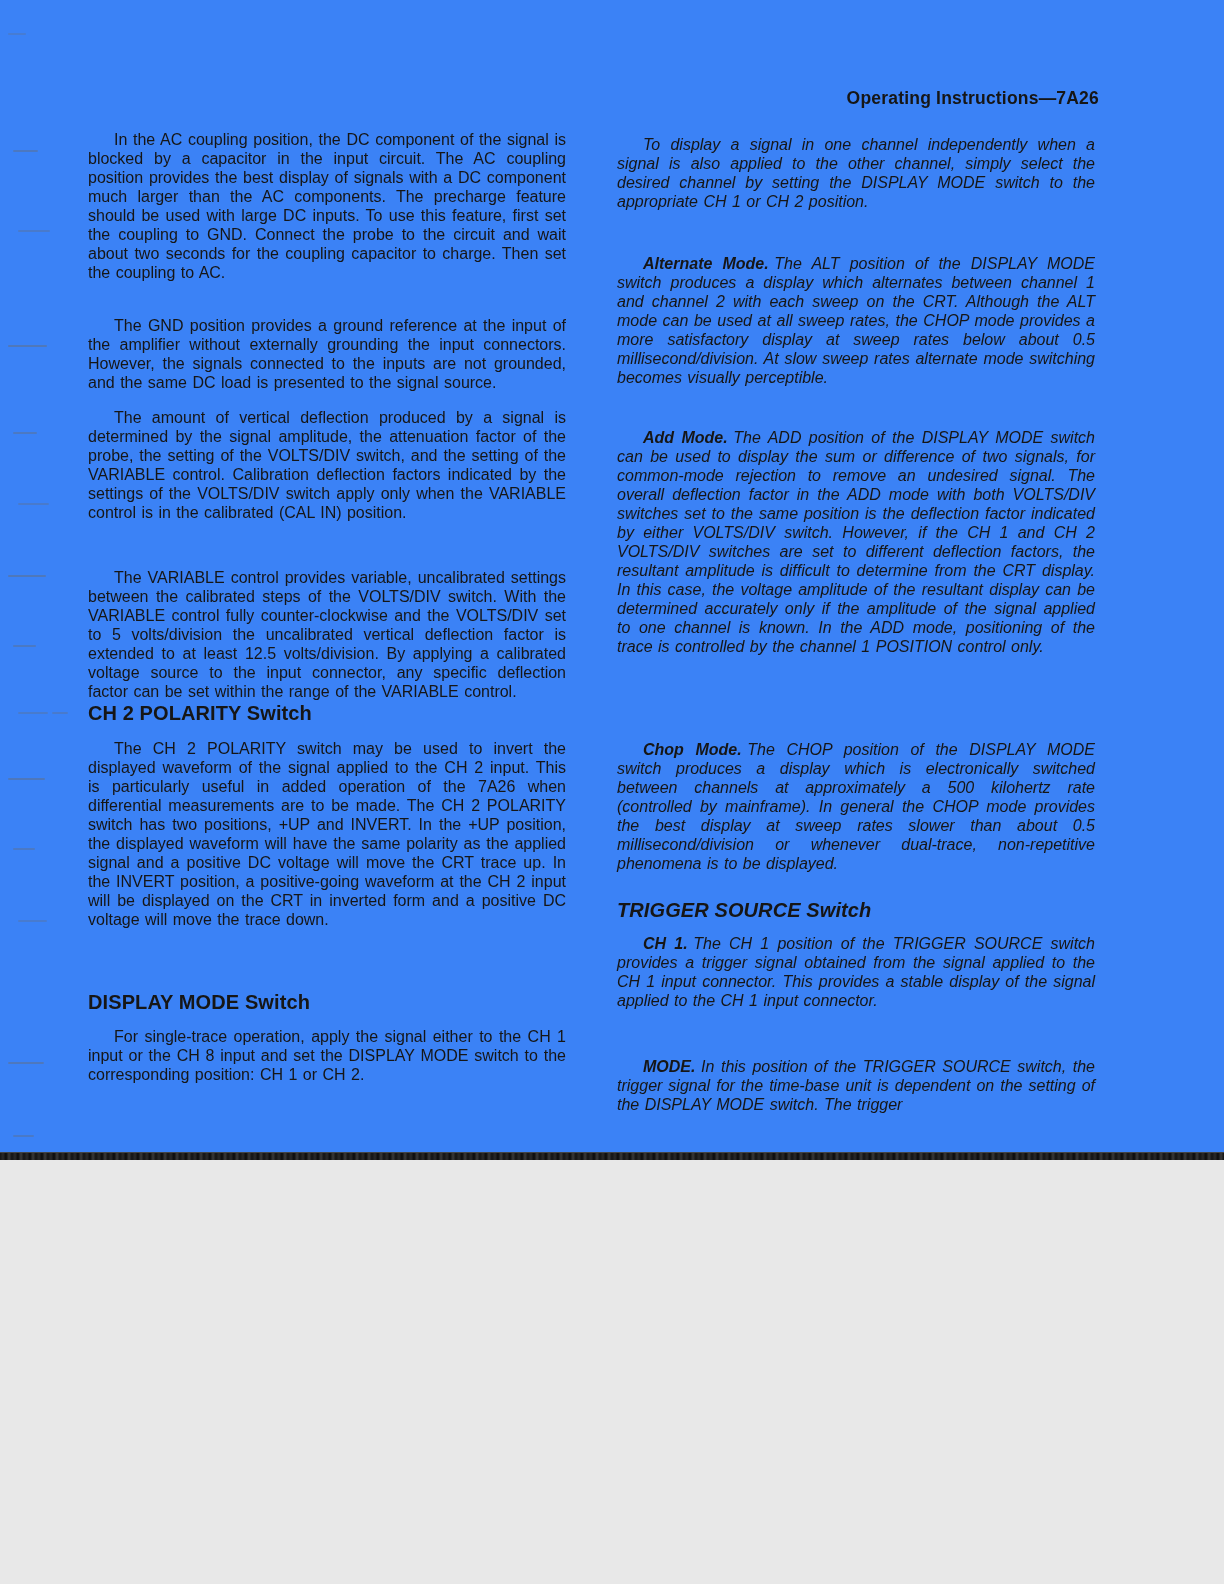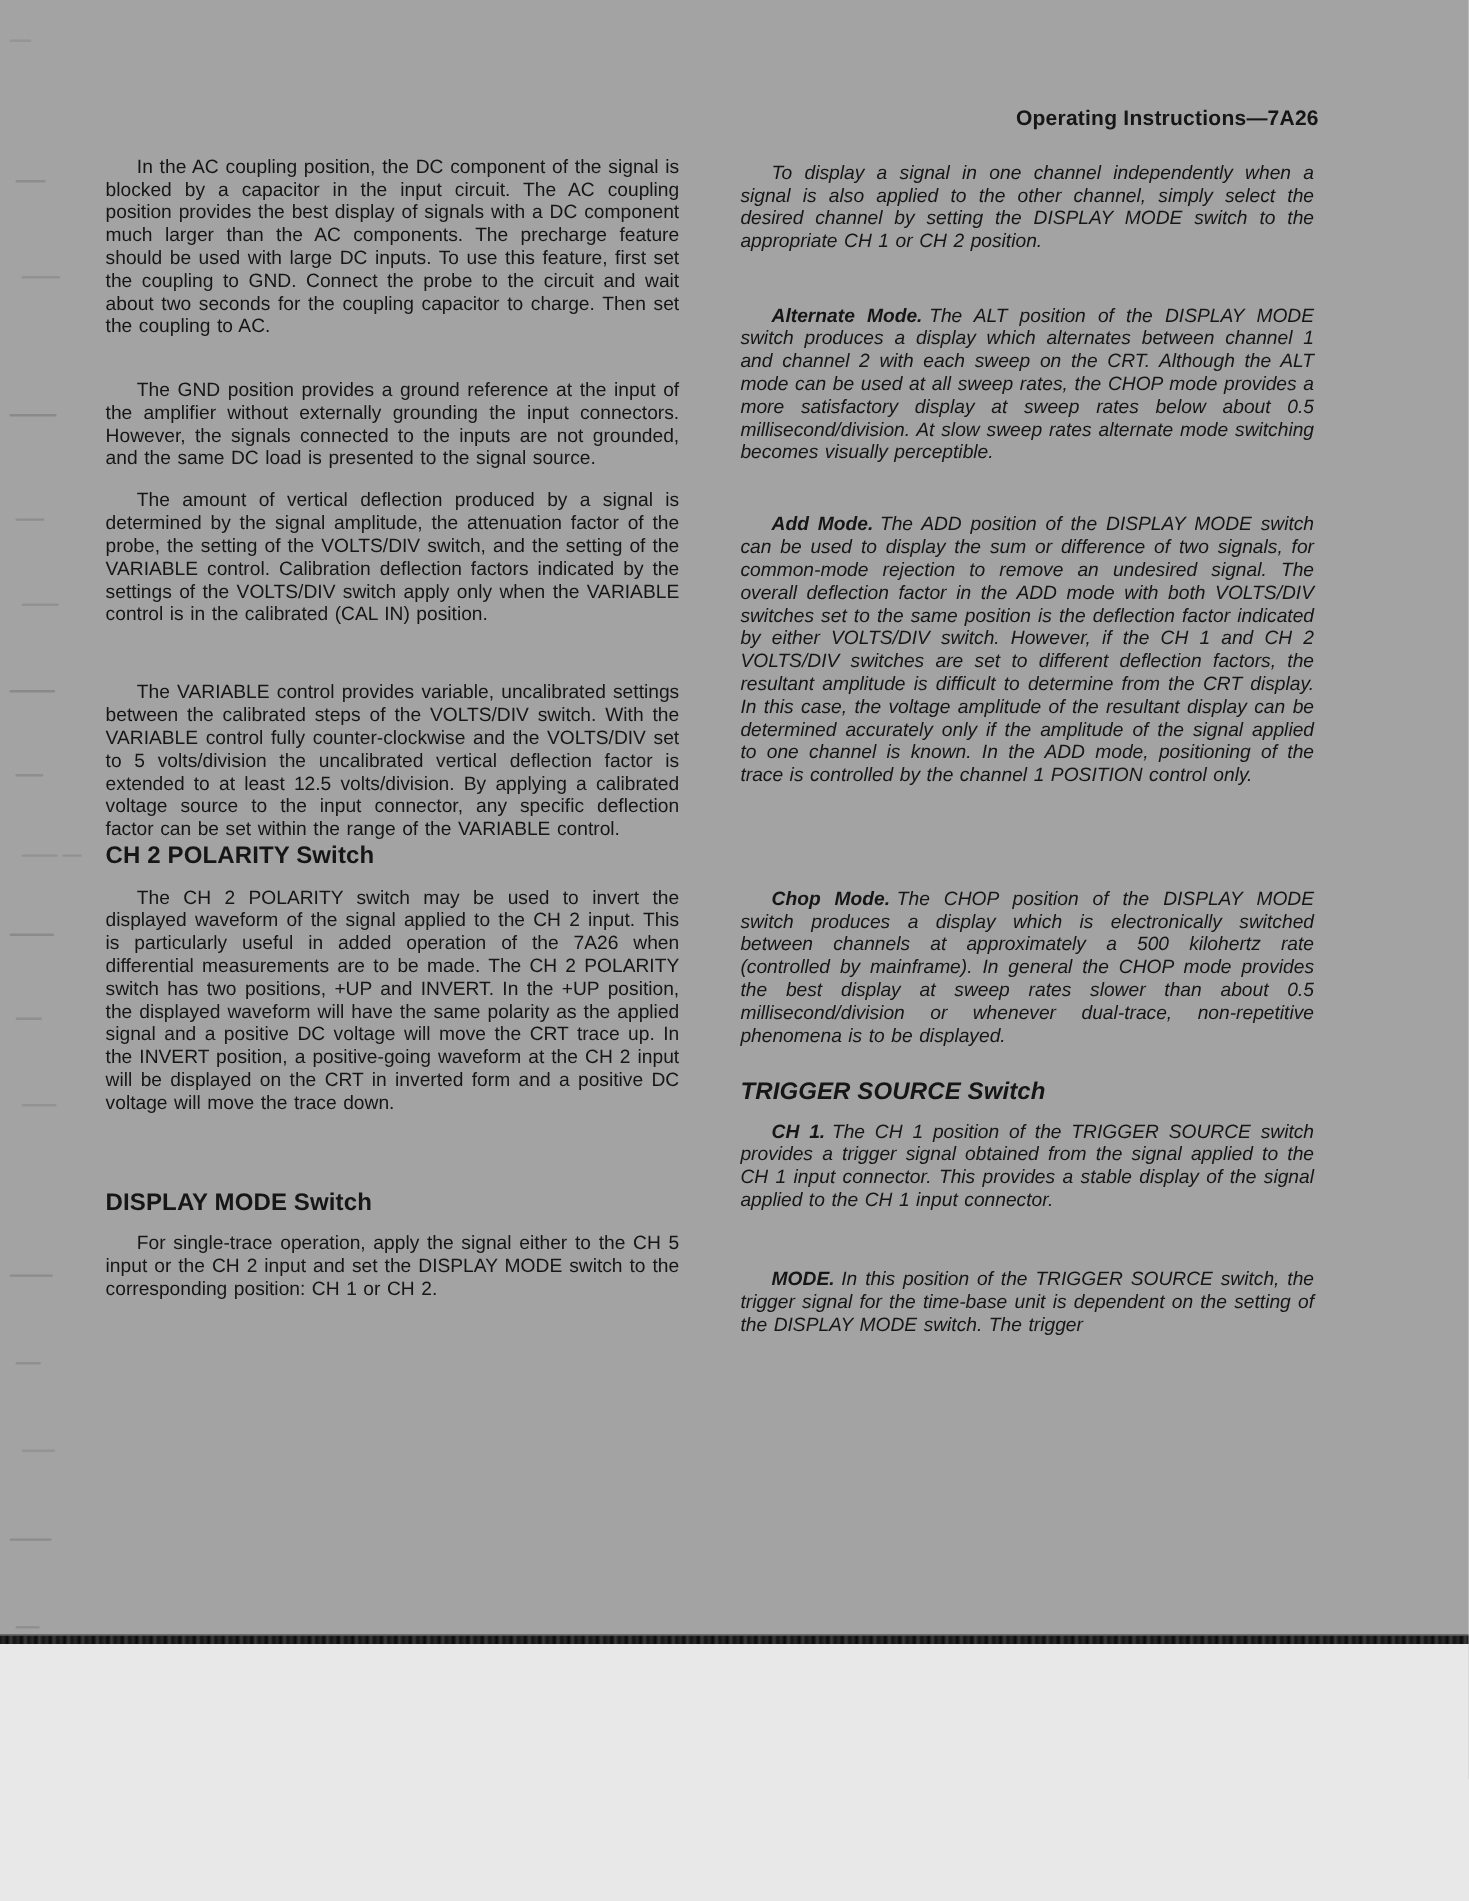--- a/index.html
+++ b/index.html
@@ -3,22 +3,22 @@
 <meta charset="utf-8">
 <style>
   html, body {
     margin: 0;
     padding: 0;
     background: #e8e8e8;
   }
   .page {
     position: relative;
     width: 1224px;
-    height: 1370px;
-    background: #a3a3a3;
+    height: 1160px;
+    background: #3b82f6;
     overflow: hidden;
     font-family: "Liberation Sans", sans-serif;
     color: #161616;
   }
   .header-title {
     position: absolute;
     top: 88px;
     left: 617px;
     width: 482px;
     text-align: right;
@@ -129,21 +129,21 @@
     <p class="para mt-vd1">The amount of vertical deflection produced by a signal is determined by the signal amplitude, the attenuation factor of the probe, the setting of the VOLTS/DIV switch, and the setting of the VARIABLE control. Calibration deflection factors indicated by the settings of the VOLTS/DIV switch apply only when the VARIABLE control is in the calibrated (CAL IN) position.</p>
 
     <p class="para mt-vd2">The VARIABLE control provides variable, uncalibrated settings between the calibrated steps of the VOLTS/DIV switch. With the VARIABLE control fully counter-clockwise and the VOLTS/DIV set to 5 volts/division the uncalibrated vertical deflection factor is extended to at least 12.5 volts/division. By applying a calibrated voltage source to the input connector, any specific deflection factor can be set within the range of the VARIABLE control.</p>
 
     <h2 class="section-heading mt-h-pol">CH 2 POLARITY Switch</h2>
 
     <p class="para mt-pol">The CH 2 POLARITY switch may be used to invert the displayed waveform of the signal applied to the CH 2 input. This is particularly useful in added operation of the 7A26 when differential measurements are to be made. The CH 2 POLARITY switch has two positions, +UP and INVERT. In the +UP position, the displayed waveform will have the same polarity as the applied signal and a positive DC voltage will move the CRT trace up. In the INVERT position, a positive-going waveform at the CH 2 input will be displayed on the CRT in inverted form and a positive DC voltage will move the trace down.</p>
 
     <h2 class="section-heading mt-h-dm">DISPLAY MODE Switch</h2>
 
-    <p class="para mt-dm">For single-trace operation, apply the signal either to the CH 5 input or the CH 2 input and set the DISPLAY MODE switch to the corresponding position: CH 1 or CH 2.</p>
+    <p class="para mt-dm">For single-trace operation, apply the signal either to the CH 1 input or the CH 8 input and set the DISPLAY MODE switch to the corresponding position: CH 1 or CH 2.</p>
   </div>
 
   <div class="col col-right">
     <p class="para">To display a signal in one channel independently when a signal is also applied to the other channel, simply select the desired channel by setting the DISPLAY MODE switch to the appropriate CH 1 or CH 2 position.</p>
 
     <p class="para mt-alt">
       <span class="lead">Alternate Mode.</span><span>The ALT position of the DISPLAY MODE switch produces a display which alternates between channel 1 and channel 2 with each sweep on the CRT. Although the ALT mode can be used at all sweep rates, the CHOP mode provides a more satisfactory display at sweep rates below about 0.5 millisecond/division. At slow sweep rates alternate mode switching becomes visually perceptible.</span>
     </p>
 
     <p class="para mt-add">

